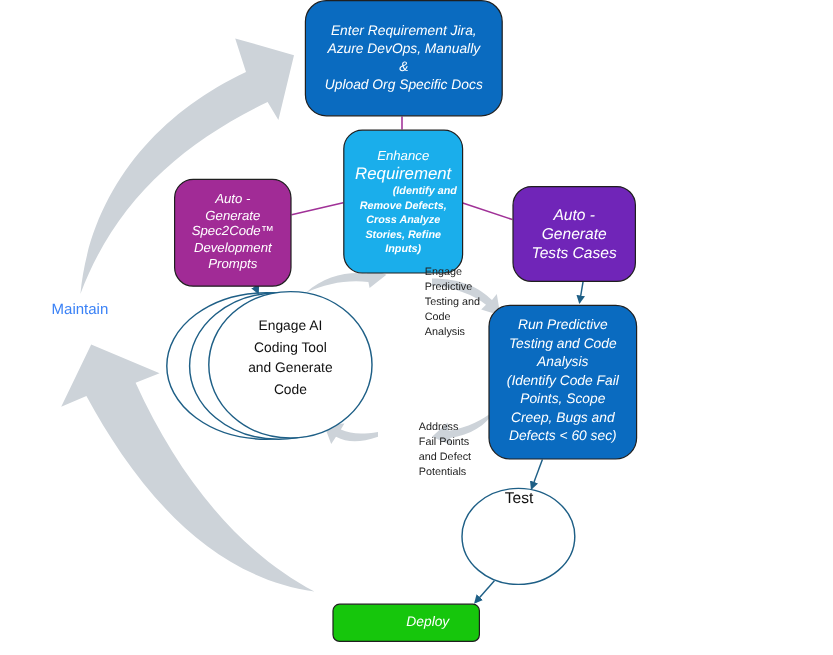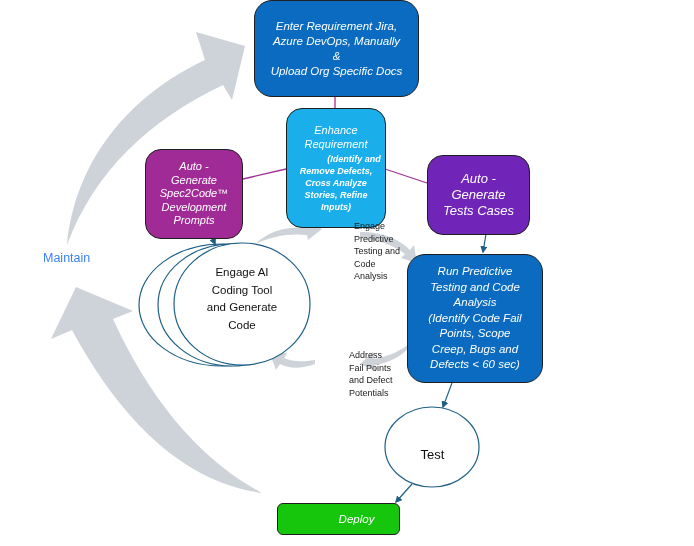--- a/index.html
+++ b/index.html
@@ -51,21 +51,21 @@
 
 <div class="box" style="left:254px;top:0px;width:165px;height:97px;background:#0A6BC0;font-size:11.5px;line-height:15px;border-radius:18px;">
   <span class="t">Enter Requirement Jira,</span>
   <span class="t">Azure DevOps, Manually</span>
   <span class="t">&amp;</span>
   <span class="t">Upload Org Specific Docs</span>
 </div>
 
 <div class="box" style="left:286px;top:108px;width:100px;height:120px;background:#1AAEEB;">
   <span class="t" style="font-size:11px;line-height:13px;">Enhance</span>
-  <span class="t" style="font-size:11px;line-height:14px;margin-bottom:2px;">Requirement</span>
+  <span class="t" style="font-size:14px;line-height:14px;margin-bottom:2px;">Requirement</span>
   <span class="t" style="font-size:9px;line-height:12px;font-weight:bold;padding-left:36px;">(Identify and</span>
   <span class="t" style="font-size:9px;line-height:12px;font-weight:bold;">Remove Defects,</span>
   <span class="t" style="font-size:9px;line-height:12px;font-weight:bold;">Cross Analyze</span>
   <span class="t" style="font-size:9px;line-height:12px;font-weight:bold;">Stories, Refine</span>
   <span class="t" style="font-size:9px;line-height:12px;font-weight:bold;">Inputs)</span>
 </div>
 
 <div class="box" style="left:145px;top:149px;width:98px;height:90px;background:#A12B96;font-size:11px;line-height:13.5px;">
   <span class="t">Auto -</span>
   <span class="t">Generate</span>
@@ -80,31 +80,31 @@
   <span class="t">Tests Cases</span>
 </div>
 
 <div class="lbl" style="left:192px;top:264px;width:100px;text-align:center;font-size:11.5px;line-height:17.5px;color:#111;">
   <span class="t">Engage AI</span>
   <span class="t">Coding Tool</span>
   <span class="t">and Generate</span>
   <span class="t">Code</span>
 </div>
 
-<div class="box" style="left:407px;top:254px;width:136px;height:129px;background:#0A6BC0;font-size:11.5px;line-height:15.5px;border-radius:18px;">
+<div class="box" style="left:407px;top:254px;width:124px;height:129px;background:#0A6BC0;font-size:11.5px;line-height:15.5px;border-radius:18px;">
   <span class="t">Run Predictive</span>
   <span class="t">Testing and Code</span>
   <span class="t">Analysis</span>
   <span class="t">(Identify Code Fail</span>
   <span class="t">Points, Scope</span>
   <span class="t">Creep, Bugs  and</span>
   <span class="t">Defects &lt; 60 sec)</span>
 </div>
 
-<div class="lbl" style="left:405px;top:447px;width:55px;text-align:center;font-size:13px;color:#111;">Test</div>
+<div class="lbl" style="left:405px;top:407px;width:55px;text-align:center;font-size:13px;color:#111;">Test</div>
 
 <div class="box" style="left:277px;top:503px;width:123px;height:32px;background:#16C60C;border-radius:6px;font-size:11.5px;padding-left:36px;">
   <span class="t">Deploy</span>
 </div>
 
 <div class="lbl small" style="left:321px;top:220px;">
   <span class="t">Engage</span>
   <span class="t">Predictive</span>
   <span class="t">Testing and</span>
   <span class="t">Code</span>

